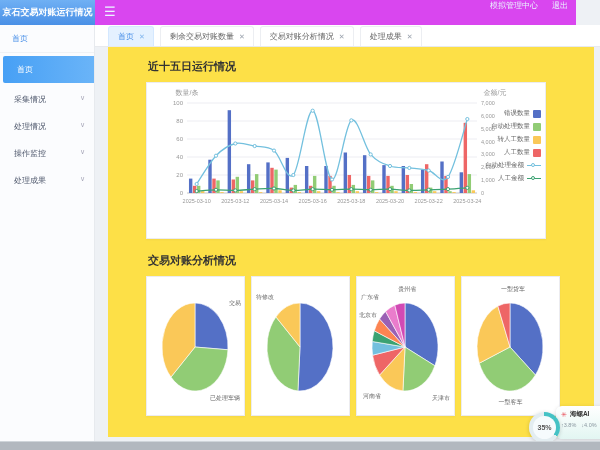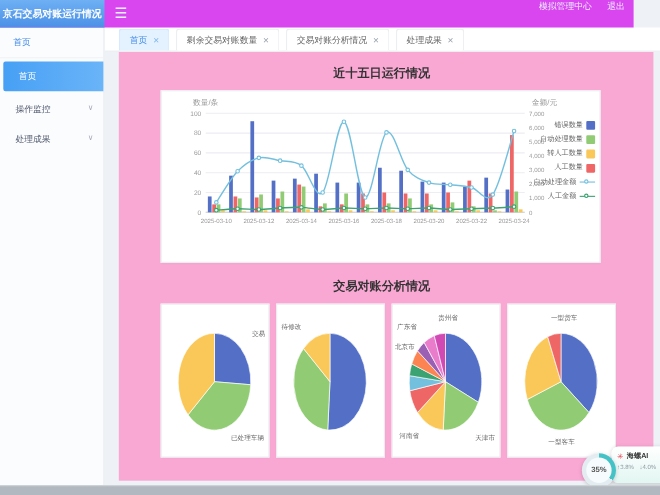--- a/index.html
+++ b/index.html
@@ -23,21 +23,21 @@
 
   
   .tabbar { position:absolute; left:95px; top:25px; right:0; height:22px; background:#fff; border-bottom:1px solid #e8eaee;
             display:flex; align-items:flex-end; padding-left:13px; gap:6px; z-index:2; }
   .tab { font-size:8px; color:#666; background:#fff; border:1px solid #eceef2; border-bottom:none; padding:4px 8px 4px 9px;
          border-radius:3px 3px 0 0; cursor:pointer; display:flex; gap:5px; align-items:center; }
   .tab.active { background:#e4f1ff; color:#4a90e8; border-color:#d4e8ff; }
   .tab .x { color:#9aa2ad; font-size:7px; }
   .tab.active .x { color:#7fb5ee; }
 
-  .panel { position:absolute; left:108px; right:6px; top:47px; bottom:13px; background:#f9a8d4; padding:6px 48px 0 38px;text-align:center; }
+  .panel { position:absolute; left:108px; right:6px; top:47px; bottom:13px; background:#fde047; padding:6px 48px 0 38px; }
   .sec-title { font-size:11px; color:#333; font-weight:bold; margin:6px 0 8px 2px; }
 
   
   .chart-card { position:relative; width:400px; height:157px; background:#fff; border:1px solid #ececf0; box-shadow:0 1px 2px rgba(0,0,0,.04); }
   .legend { position:absolute; right:4px; top:26px; display:flex; flex-direction:column; gap:4px; align-items:flex-end; }
   .legend-row { display:flex; align-items:center; gap:3px; cursor:pointer; }
   .legend-row .lab { font-size:6.5px; color:#666; }
   .legend-row .sq { width:8px; height:8px; border-radius:1px; }
   .legend-row .ln { width:14px; height:0; border-top:1.5px solid; position:relative; }
   .legend-row .ln i { position:absolute; left:4px; top:-3px; width:4px; height:4px; border-radius:50%; background:#fff; border:1.5px solid; border-color:inherit; display:block; }
@@ -81,20 +81,22 @@
     <div class="top-links" id="topLinks">
         <span class="top-link">模拟管理中心</span>
         <span class="top-link">退出</span>
       </div>
   </header>
 
   <aside class="sidebar">
     <div class="side-home">首页</div>
     <nav id="sideMenu">
         <div class="side-item active"><span>首页</span></div>
+        <div class="side-item"><span>采集情况</span><span class="chev">∨</span></div>
+        <div class="side-item"><span>处理情况</span><span class="chev">∨</span></div>
         <div class="side-item"><span>操作监控</span><span class="chev">∨</span></div>
         <div class="side-item"><span>处理成果</span><span class="chev">∨</span></div>
       </nav>
   </aside>
 
   <div class="tabbar" id="tabbar">
       <div class="tab active">
         <span>首页</span>
         <span class="x">✕</span>
       </div>

